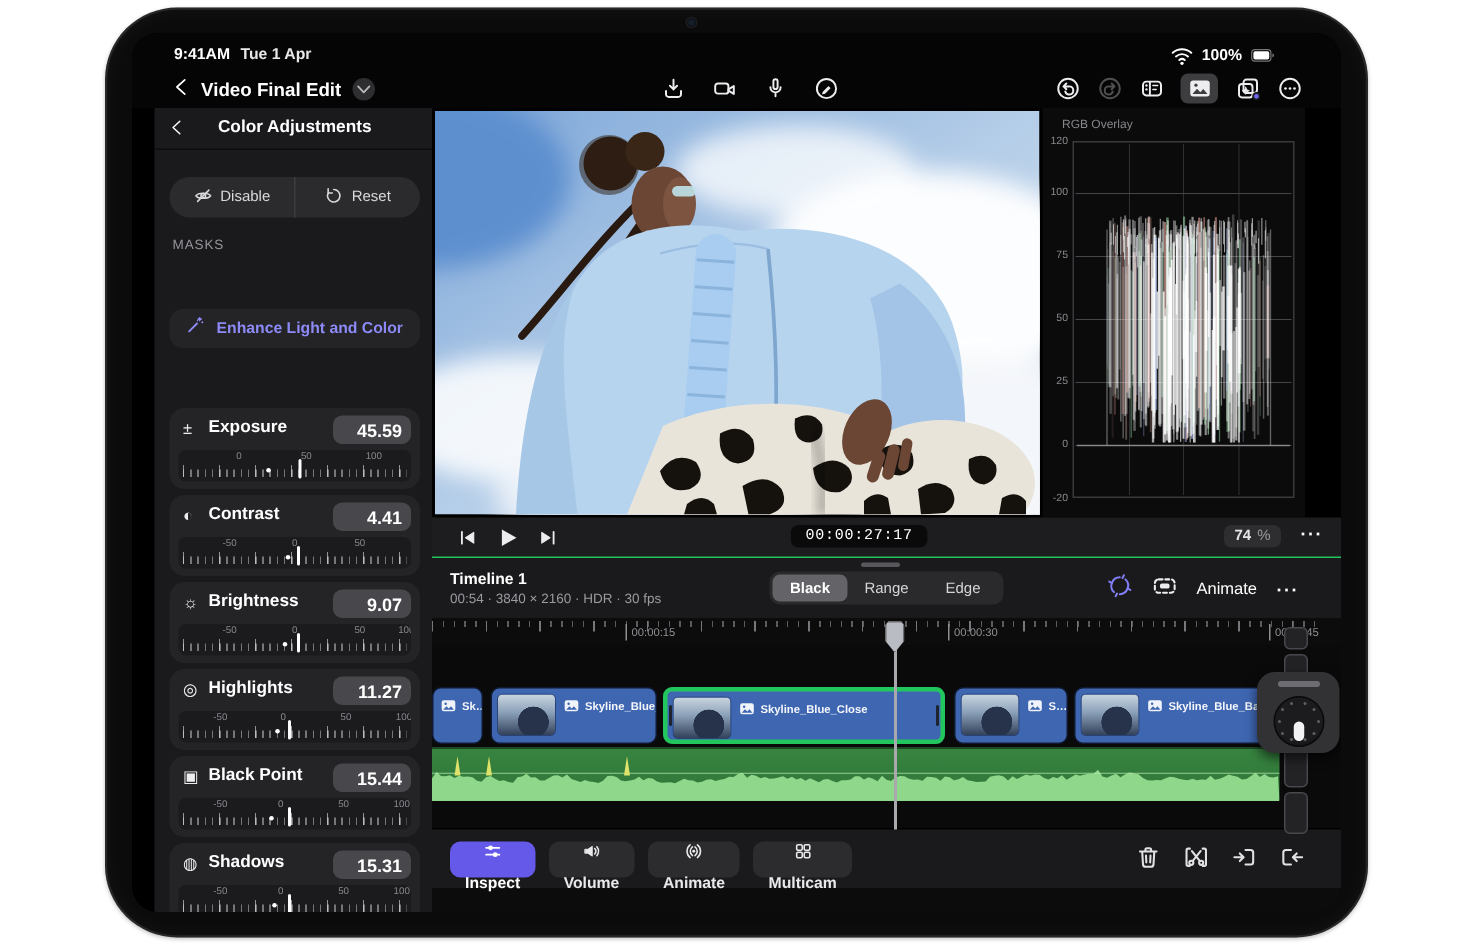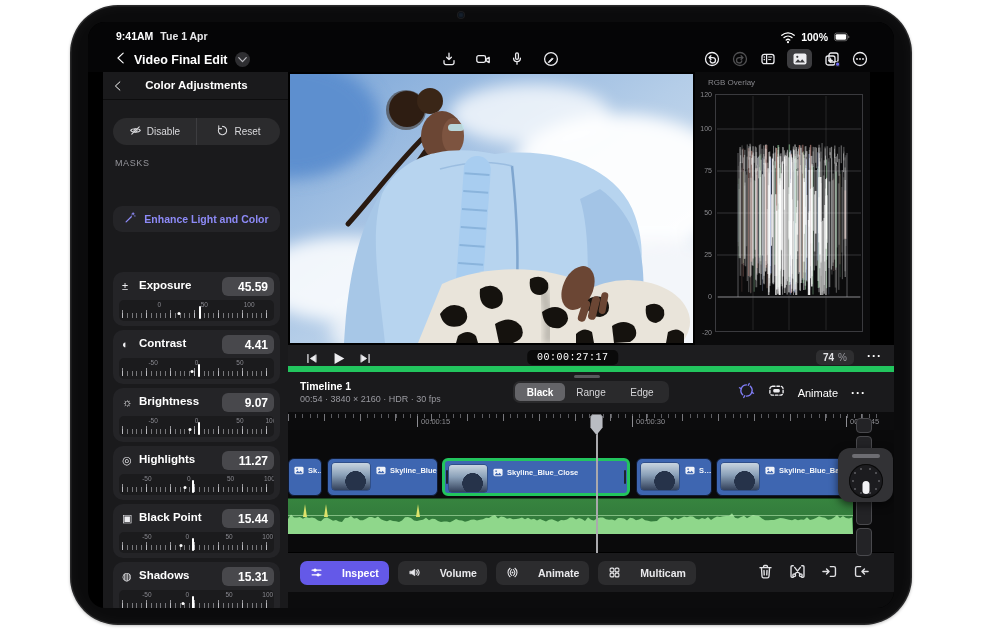--- a/index.html
+++ b/index.html
@@ -64,21 +64,21 @@
   .sline{position:absolute;bottom:2px;height:13px;width:2px;background:#fff;border-radius:1px;transform:translateX(-50%);}
   
   .viewer{position:absolute;left:200px;top:50px;width:407px;height:273px;background:#000;}
   .viewer svg{position:absolute;left:2px;top:2px;}
   
   .scope{position:absolute;left:607px;top:50px;width:175px;height:273px;background:#0b0b0c;}
   .scopetitle{position:absolute;left:13px;top:6px;font-size:8px;color:#86868b;}
   .scopegraph{position:absolute;left:20px;top:22px;width:148px;height:238px;border:1px solid #3a3a3e;}
   .axlabel{position:absolute;width:16px;text-align:right;font-size:7px;color:#8a8a8e;}
   
-  .transport{position:absolute;left:200px;top:323px;width:606px;height:27px;background:#1d1d1f;border-bottom:6px solid #22c55e;}
+  .transport{position:absolute;left:200px;top:323px;width:606px;height:27px;background:#1d1d1f;border-bottom:1px solid #22c55e;}
   .tico{position:absolute;color:#ededf0;width:15px;height:15px;}
   .timecode{position:absolute;left:47%;top:5px;transform:translateX(-50%);background:#0a0a0a;border-radius:5px;
     padding:2px 10px;font-family:"Liberation Mono",monospace;font-size:10px;color:#fff;letter-spacing:.5px;}
   .zoompill{position:absolute;right:40px;top:5px;background:#2e2e30;border-radius:5px;padding:2px 7px;font-size:10px;color:#e3e3e6;font-weight:bold;}
   .zoompill .unit{color:#9a9aa0;margin-left:4px;font-weight:normal;}
   .tmore{position:absolute;right:12px;top:4px;color:#fff;font-size:12px;letter-spacing:1px;font-weight:bold;}
   
   .timeline{position:absolute;left:200px;top:350px;width:606px;height:236px;background:#0c0c0d;}
   .tlhead{position:absolute;left:0;top:0;width:100%;height:40px;background:#1a1a1c;}
   .grab{position:absolute;left:286px;top:3px;width:26px;height:3px;border-radius:2px;background:#58585c;}
@@ -117,21 +117,21 @@
   .vstrip{position:absolute;left:568px;top:46px;width:16px;height:138px;display:flex;flex-direction:column;gap:3px;z-index:4;}
   .vseg{width:100%;border:1px solid #49494d;background:#232326;border-radius:4px;}
   .jog{position:absolute;left:550px;top:76px;width:55px;height:54px;background:#323235;border-radius:12px;box-shadow:0 3px 8px rgba(0,0,0,.6);z-index:9;}
   .joggrip{position:absolute;left:50%;top:6px;transform:translateX(-50%);width:28px;height:4px;border-radius:2px;background:#6d6d72;}
   .knob{position:absolute;left:50%;top:16px;transform:translateX(-50%);width:34px;height:34px;border-radius:50%;
     background:radial-gradient(circle at 50% 40%,#1c1c1f 0 60%,#0c0c0d 100%);box-shadow:inset 0 0 0 1px #0a0a0a;}
   .kdot{position:absolute;width:2px;height:2px;border-radius:50%;background:#5f5f64;}
   .kpointer{position:absolute;left:50%;top:50%;transform:translateX(-50%);width:7px;height:13px;border-radius:4px;background:#f3f3f5;}
   .tltoolbar{position:absolute;left:0;top:180px;width:100%;height:40px;background:#1a1a1c;border-top:1px solid #000;}
   #tools{position:absolute;left:12px;top:8px;display:flex;gap:9px;}
-  .tool{height:24px;padding:0 10px;border-radius:7px;background:#2c2c2e;display:flex;align-items:center;gap:19px;color:#e9e9ec;font-size:10.5px;font-weight:bold;}
+  .tool{height:24px;padding:0 10px;border-radius:7px;background:#2c2c2e;display:flex;align-items:center;gap:6px;color:#e9e9ec;font-size:10.5px;font-weight:bold;flex-direction:column;}
   .tool svg{width:13px;height:13px;}
   .tool.sel{background:#6459e8;color:#fff;}
   #editicons{position:absolute;right:24px;top:10px;display:flex;gap:15px;color:#e1e1e4;}
   #editicons svg{width:17px;height:17px;}
 </style>
 </head>
 <body>
 
 <div class="page">
 <div class="device">

